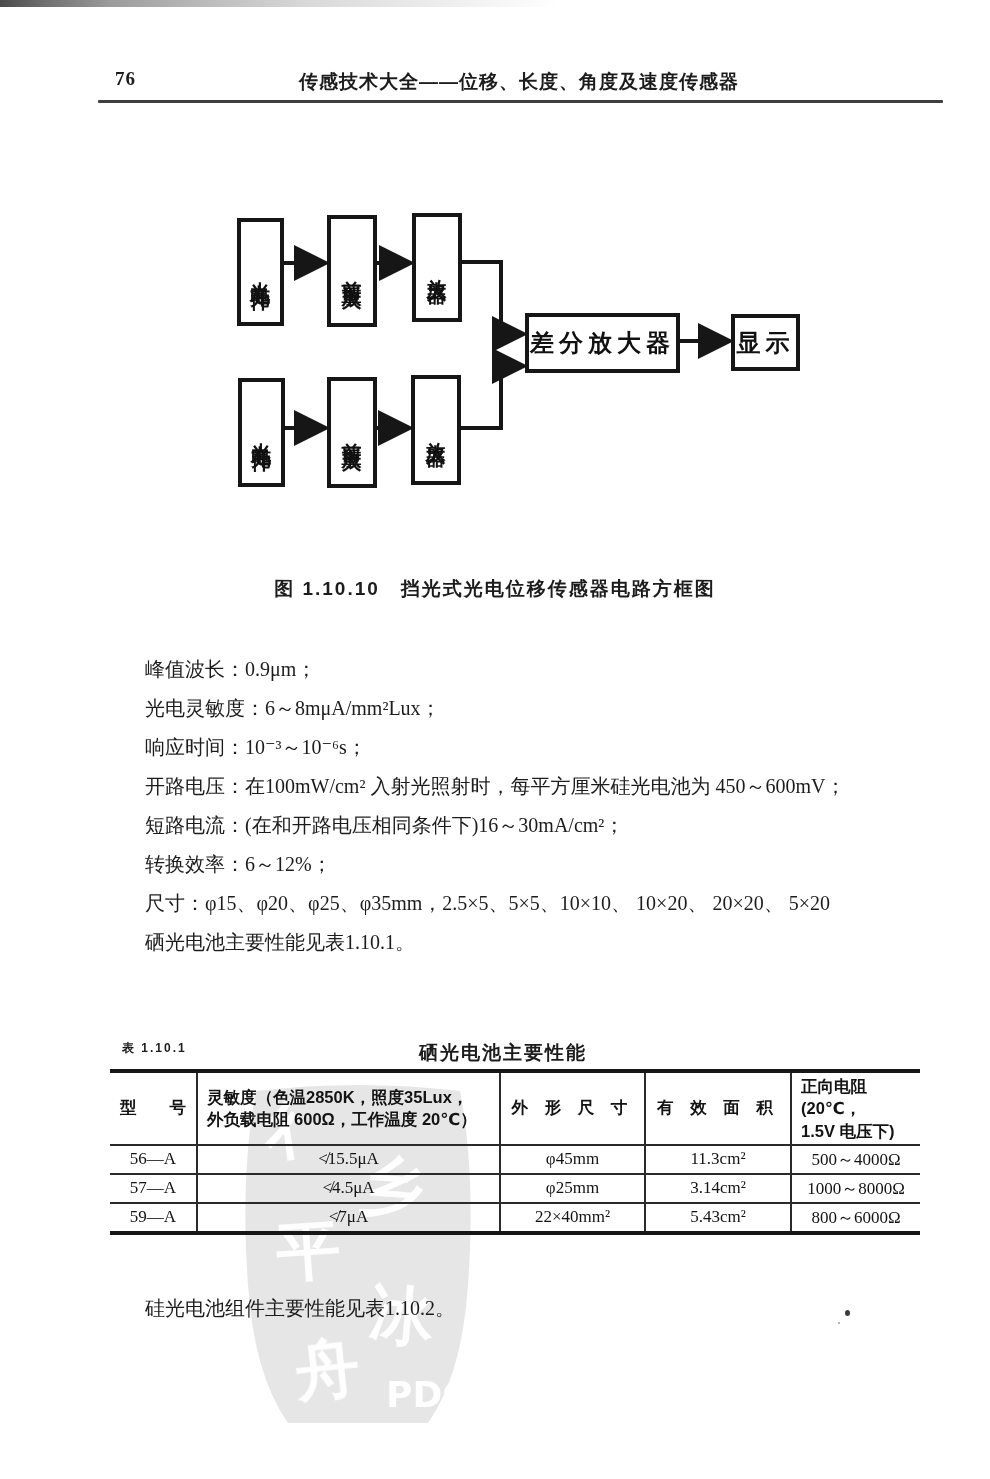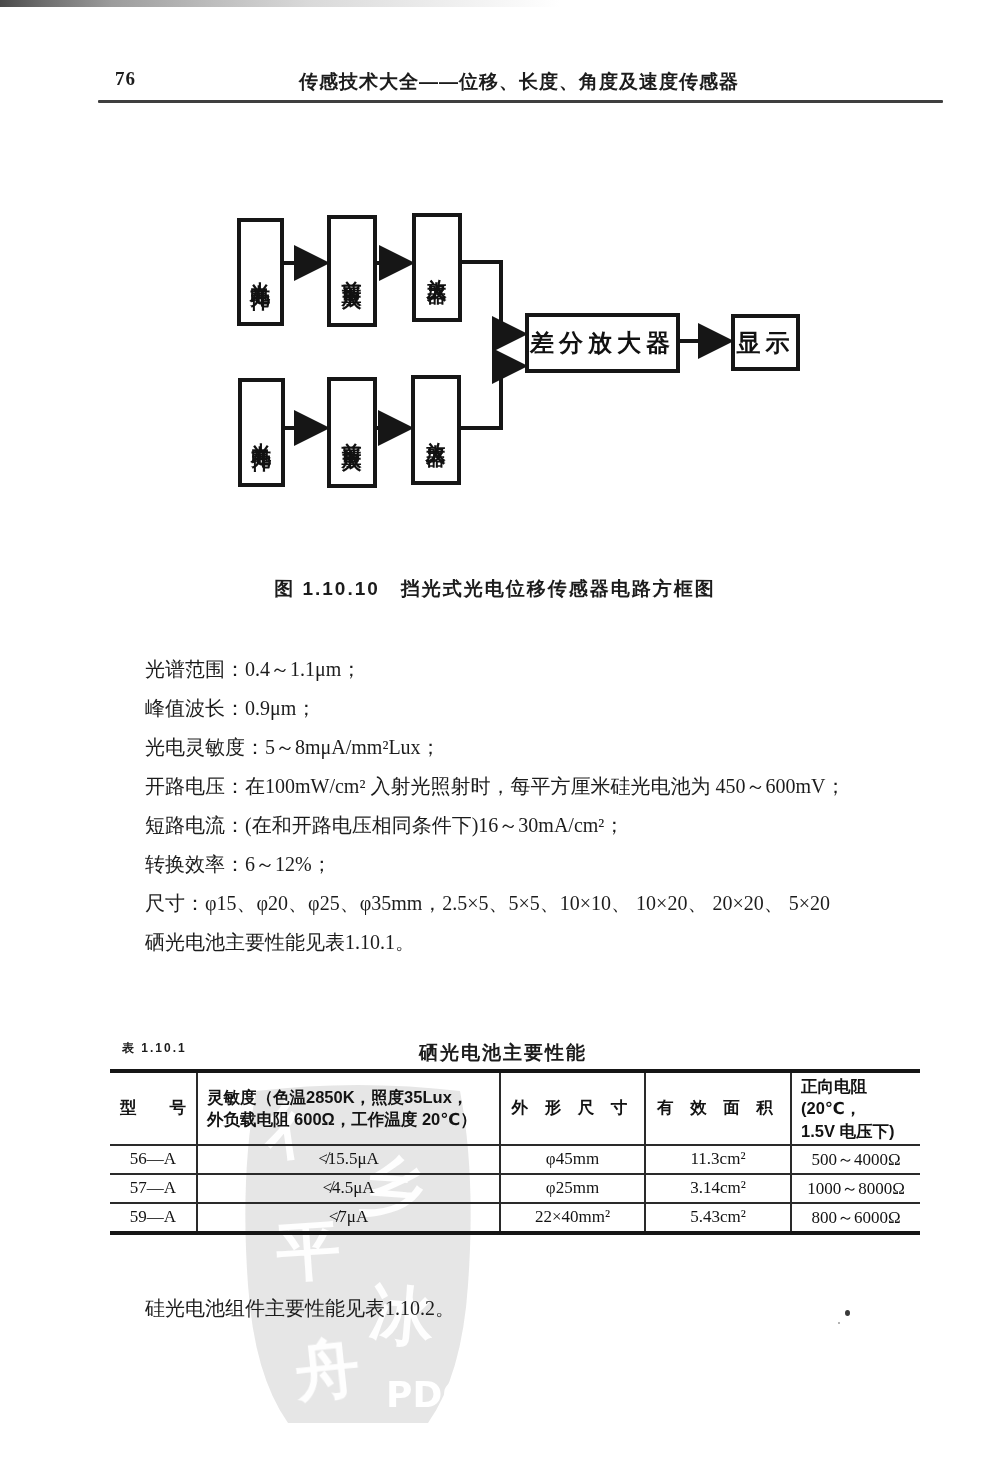--- a/index.html
+++ b/index.html
@@ -143,23 +143,23 @@
       <line x1="377" y1="428" x2="406" y2="428" marker-end="url(#ah)"></line>
       <polyline points="462,262 501,262 501,334 520,334" marker-end="url(#ah)"></polyline>
       <polyline points="461,428 501,428 501,366 520,366" marker-end="url(#ah)"></polyline>
       <line x1="680" y1="341" x2="726" y2="341" marker-end="url(#ah)"></line>
     </g>
   </svg>
 
   <div id="figure-caption" class="above-wm">图 1.10.10　挡光式光电位移传感器电路方框图</div>
 
   <div id="spec-block" class="above-wm">
-    <div class="line indent">光谱范围：0.4～1.1μm；</div>
     <div class="line indent">峰值波长：0.9μm；</div>
-    <div class="line indent">光电灵敏度：5～8mμA/mm²Lux；</div>
+    <div class="line indent">光电灵敏度：6～8mμA/mm²Lux；</div>
+    <div class="line indent">响应时间：10⁻³～10⁻⁶s；</div>
     <div class="line indent">开路电压：在100mW/cm² 入射光照射时，每平方厘米硅光电池为 450～600mV；</div>
     <div class="line indent">短路电流：(在和开路电压相同条件下)16～30mA/cm²；</div>
     <div class="line indent">转换效率：6～12%；</div>
     <div class="line indent">尺寸：φ15、φ20、φ25、φ35mm，2.5×5、5×5、10×10、  10×20、  20×20、  5×20</div>
     <div class="line indent">硒光电池主要性能见表1.10.1。</div>
   </div>
 
   <div id="table-label" class="above-wm">表 1.10.1</div>
   <div id="table-title" class="above-wm">硒光电池主要性能</div>
 

